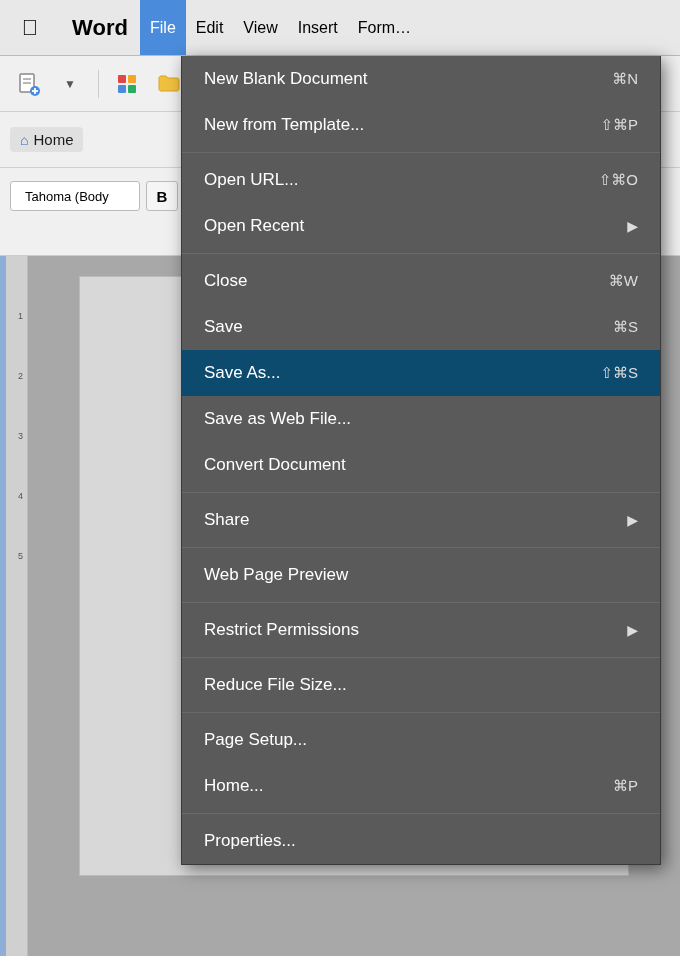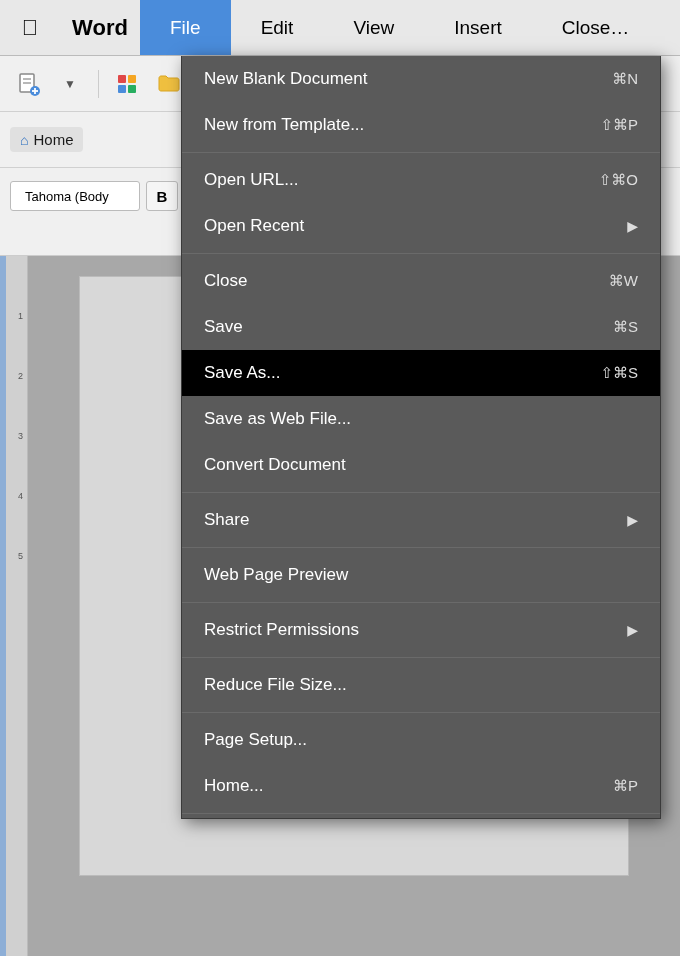--- a/index.html
+++ b/index.html
@@ -32,25 +32,25 @@
     .menubar-app {
       width: 80px;
       font-size: 22px;
       font-weight: bold;
       color: #000;
       display: flex;
       align-items: center;
       justify-content: center;
     }
     .menubar-item {
-      padding: 0 30px;
+      padding: 0 10px;
       height: 100%;
       display: flex;
       align-items: center;
-      font-size: 19px;
+      font-size: 16px;
       color: #000;
       cursor: pointer;
     }
     .menubar-item.active {
       background: #4a8cdb;
       color: #fff;
     }
 
     
     .toolbar-area {
@@ -181,21 +181,21 @@
       align-items: center;
       justify-content: space-between;
       padding: 17px 22px;
       height: 46px;
       color: #fff;
       font-size: 17px;
       cursor: pointer;
       user-select: none;
     }
     .dropdown-item.active {
-      background: #000000;
+      background: #0c4a6e;
     }
     .dropdown-item .shortcut {
       color: #ddd;
       font-size: 15px;
       display: flex;
       align-items: center;
       gap: 2px;
     }
     .dropdown-item .arrow {
       color: #ddd;
@@ -212,21 +212,21 @@
 
 <div class="menubar">
   <div class="menubar-apple">
     <span style="font-size:22px;"></span>
   </div>
   <div class="menubar-app">Word</div>
   <div class="menubar-item active">File</div>
   <div class="menubar-item">Edit</div>
   <div class="menubar-item">View</div>
   <div class="menubar-item">Insert</div>
-  <div class="menubar-item">Close…</div>
+  <div class="menubar-item">Form…</div>
 </div>
 
 <div class="toolbar-area">
   <div class="toolbar-row1">
     <div class="toolbar-icon">
       <svg width="24" height="24" viewBox="0 0 24 24" fill="none">
         <rect x="4" y="2" width="14" height="18" rx="1" fill="#fff" stroke="#888" stroke-width="1.5"></rect>
         <line x1="7" y1="7" x2="15" y2="7" stroke="#888" stroke-width="1.2"></line>
         <line x1="7" y1="11" x2="15" y2="11" stroke="#888" stroke-width="1.2"></line>
         <circle cx="19" cy="19" r="5" fill="#4a8cdb"></circle>
@@ -357,13 +357,17 @@
   <div class="dropdown-item">
     <span>Page Setup...</span>
     <span class="shortcut"></span>
   </div>
   <div class="dropdown-item">
     <span>Home...</span>
     <span class="shortcut">⌘P</span>
   </div>
   <div class="dropdown-separator"></div>
 
+  <div class="dropdown-item">
+    <span>Properties...</span>
+    <span class="shortcut"></span>
+  </div>
 </div>
 
 </body></html>

